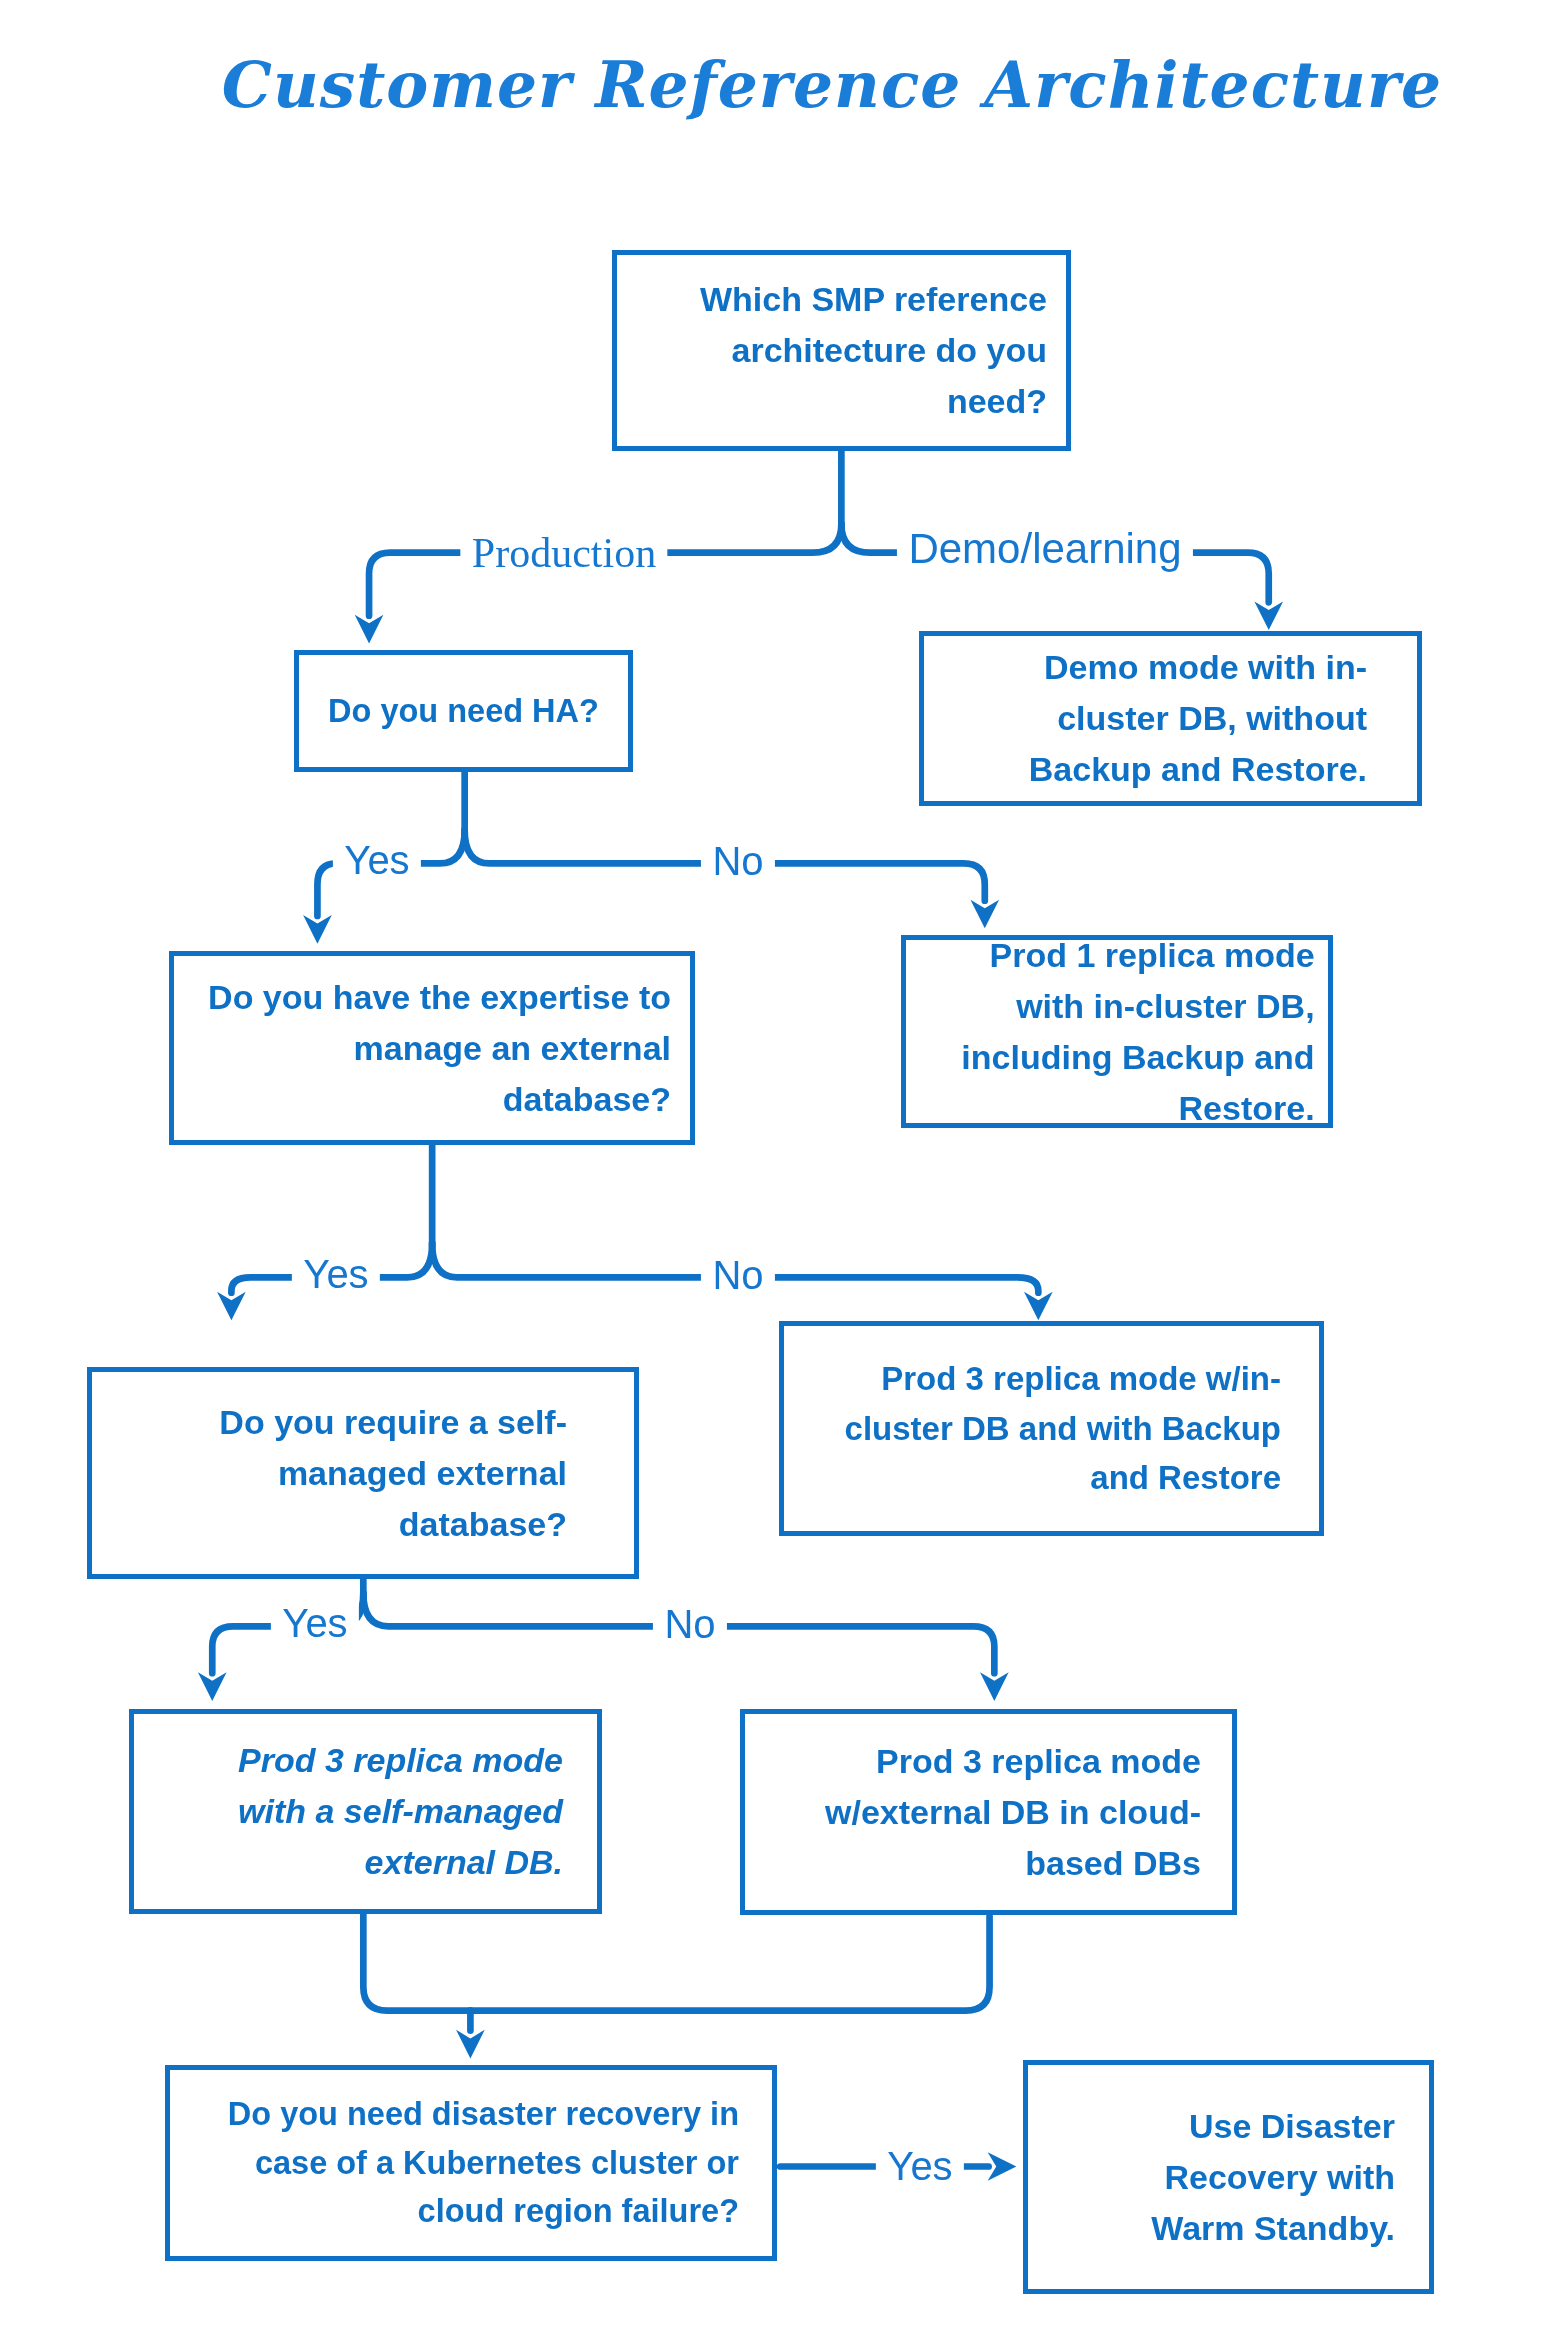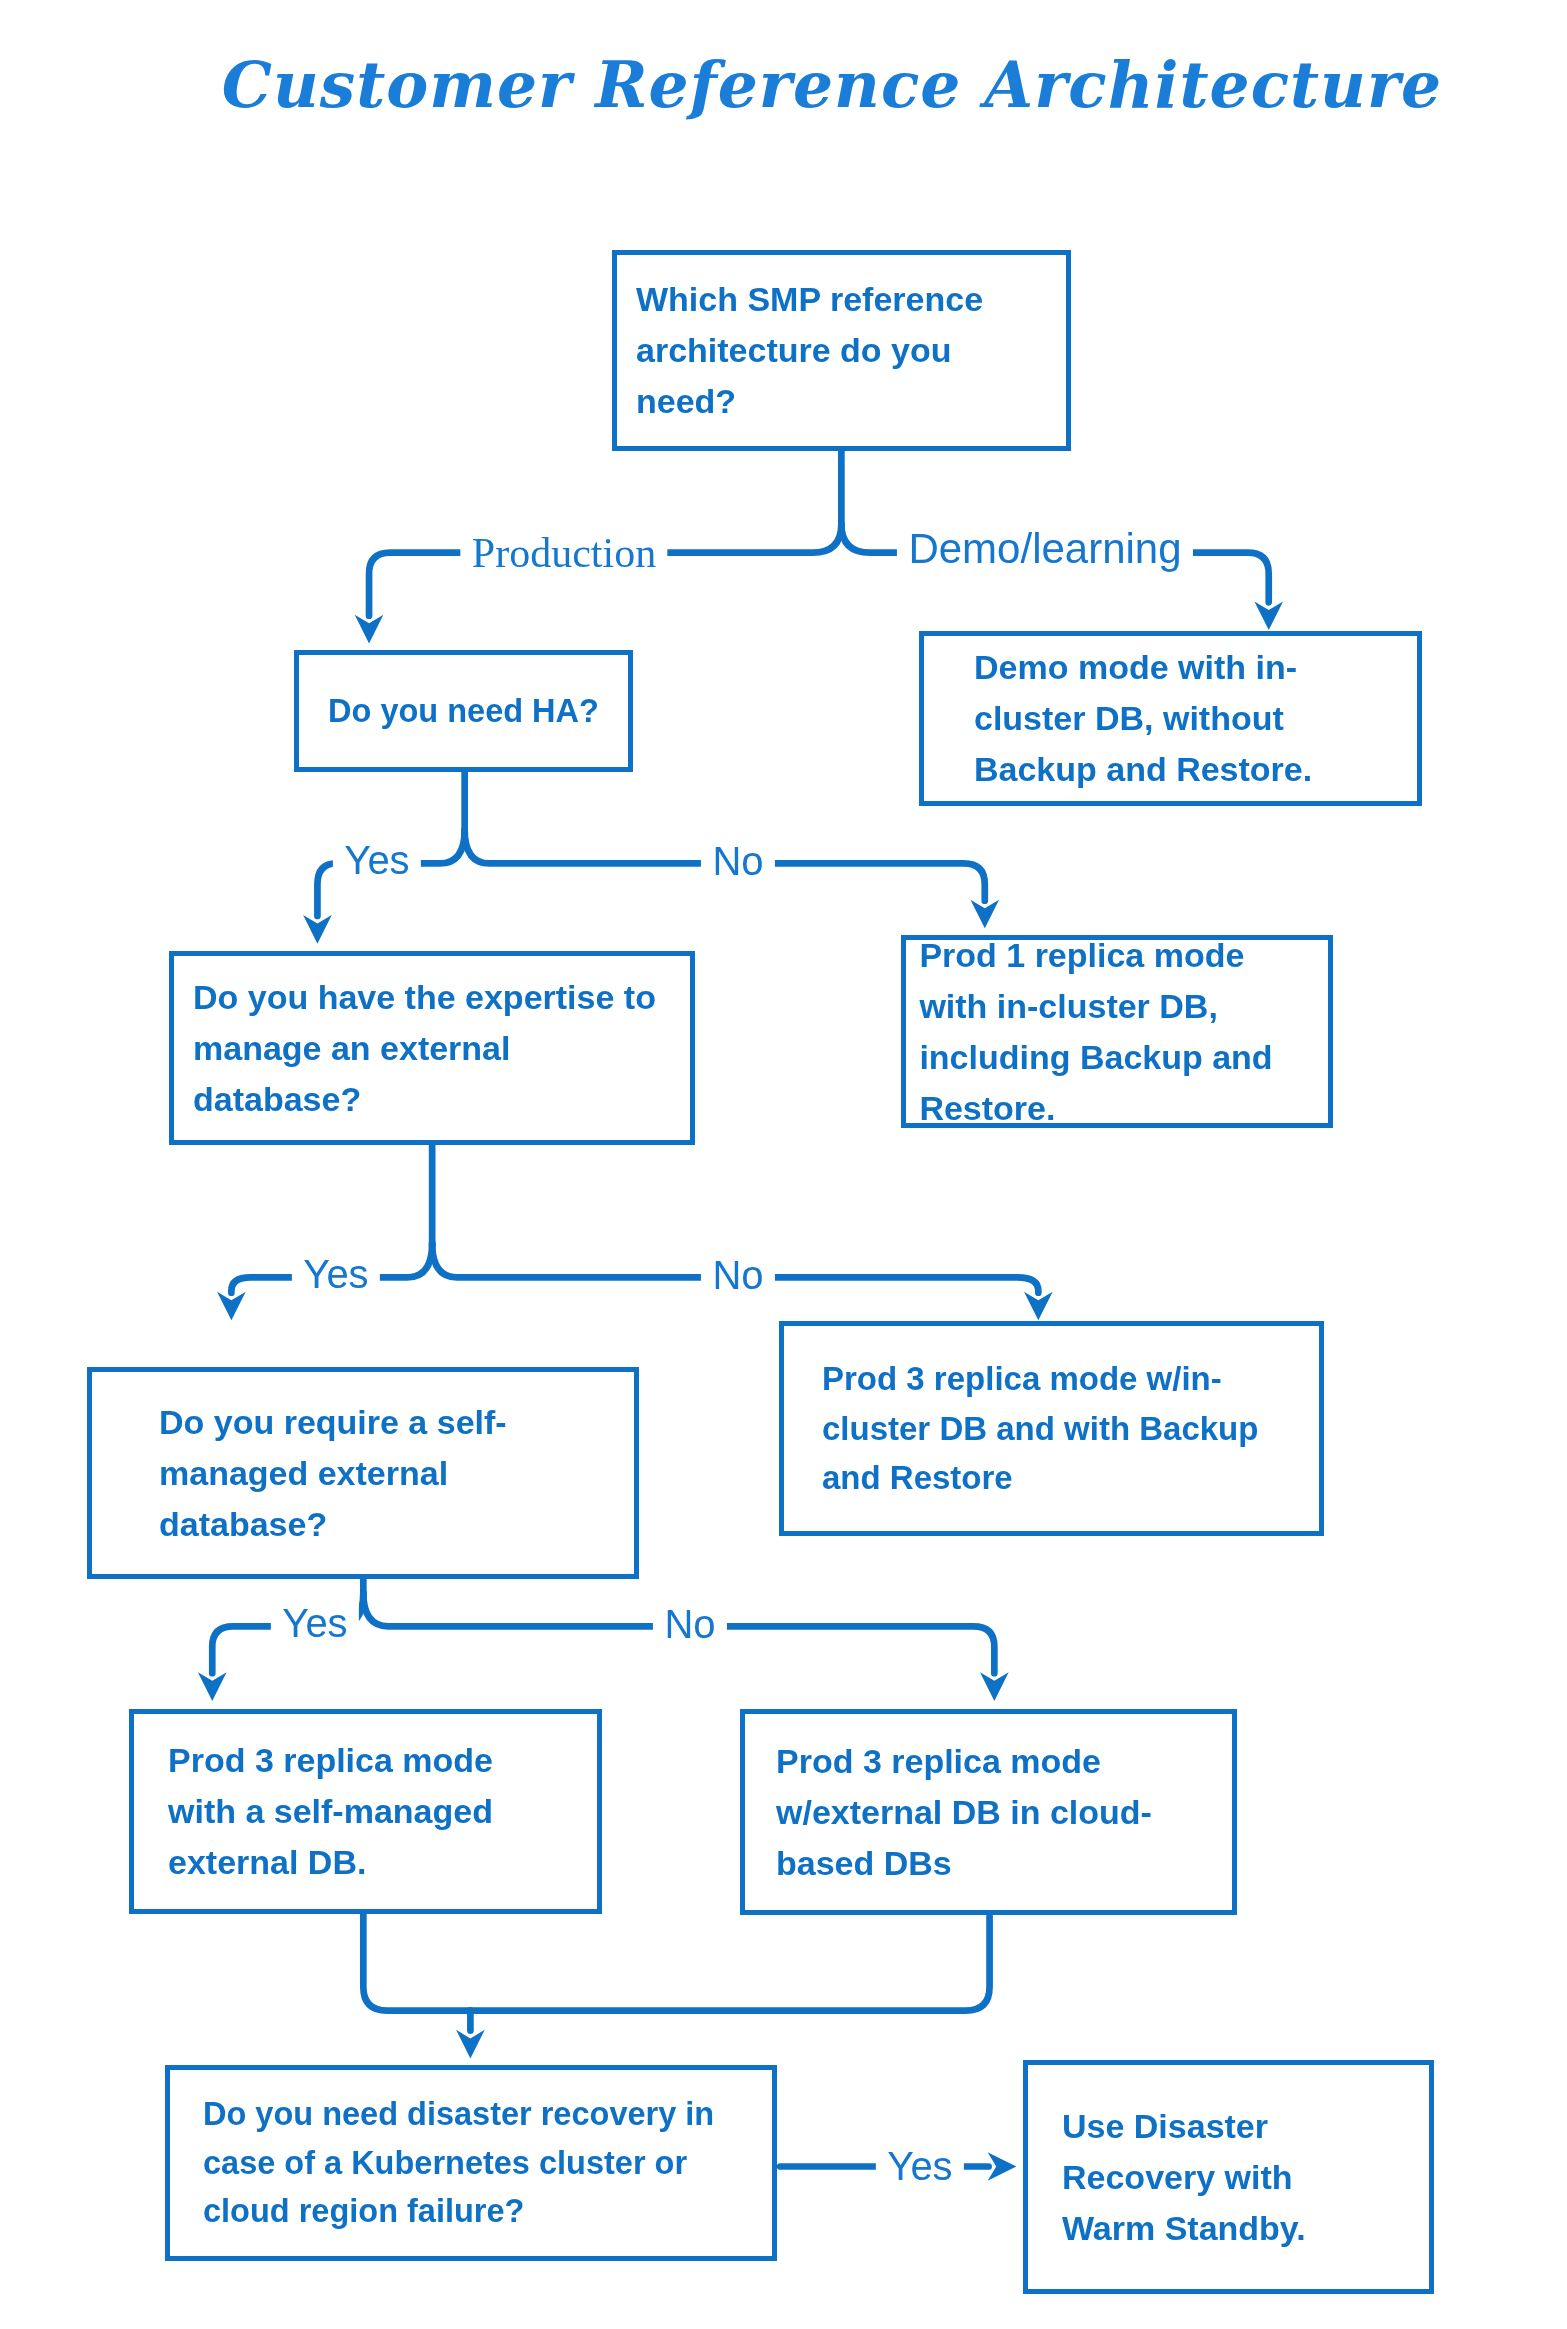--- a/index.html
+++ b/index.html
@@ -17,21 +17,21 @@
     font-family:"DejaVu Serif",serif;font-style:italic;font-weight:700;
     font-size:63px;letter-spacing:1px;color:var(--title);
   }
   .connectors{position:absolute;left:0;top:0;width:1568px;height:2330px;}
   .line{stroke:var(--accent);stroke-width:7;fill:none;stroke-linecap:round;}
   .dart{fill:var(--accent);}
   .node{
     position:absolute;box-sizing:border-box;background:#ffffff;
     border:5.7px solid var(--accent);color:var(--accent);
     font-weight:700;font-size:34px;line-height:1.5;
-    display:flex;align-items:center;justify-content:center;text-align:left;
+    display:flex;align-items:center;justify-content:center;text-align:right;
   }
   .edge-label{
     position:absolute;transform:translate(-50%,-50%);
     background:#ffffff;color:var(--edge-label);
     font-size:40px;font-weight:400;padding:1.9px 11.5px;white-space:nowrap;
   }
   .edge-label.big{font-size:42px;}
 </style>
 </head>
 <body>
@@ -85,21 +85,21 @@
   <div class="node" style="left:294px;top:650px;width:339px;height:122px;font-size:32.5px;padding:0 5.7px;">Do you need HA?</div>
 
   <div class="node" style="left:901px;top:935px;width:432px;height:193px;padding:0 13.4px;">Prod 1 replica mode with in-cluster DB, including Backup and Restore.</div>
 
   <div class="node" style="left:169px;top:951px;width:526px;height:194px;padding:0 19px;">Do you have the expertise to manage an external database?</div>
 
   <div class="node" style="left:87px;top:1322px;width:552px;height:212px;padding:0 67px;margin-top:45px;">Do you require a self-managed external database?</div>
 
   <div class="node" style="left:779px;top:1321px;width:545px;height:215px;font-size:33px;padding:0 38px;">Prod 3 replica mode w/in-cluster DB and with Backup and Restore</div>
 
-  <div class="node" style="left:129px;top:1709px;width:473px;height:205px;padding:0 34px;">Prod 3 replica mode with a self-managed external DB.</div>
+  <div class="node" style="left:129px;top:1709px;width:473px;height:205px;padding:0 34px;font-style:italic;">Prod 3 replica mode with a self-managed external DB.</div>
 
   <div class="node" style="left:740px;top:1709px;width:497px;height:206px;padding:0 31px;">Prod 3 replica mode w/external DB in cloud-based DBs</div>
 
   <div class="node" style="left:165px;top:2065px;width:612px;height:196px;font-size:32.5px;padding:0 33px;">Do you need disaster recovery in case of a Kubernetes cluster or cloud region failure?</div>
 
   <div class="node" style="left:1023px;top:2060px;width:411px;height:234px;padding:12px 34px;">Use Disaster Recovery with Warm Standby.</div>
 
   <span class="edge-label big" style="left:564px;top:553px;font-family:Liberation Serif, serif;">Production</span>
   <span class="edge-label big" style="left:1045px;top:549px;">Demo/learning</span>
 

